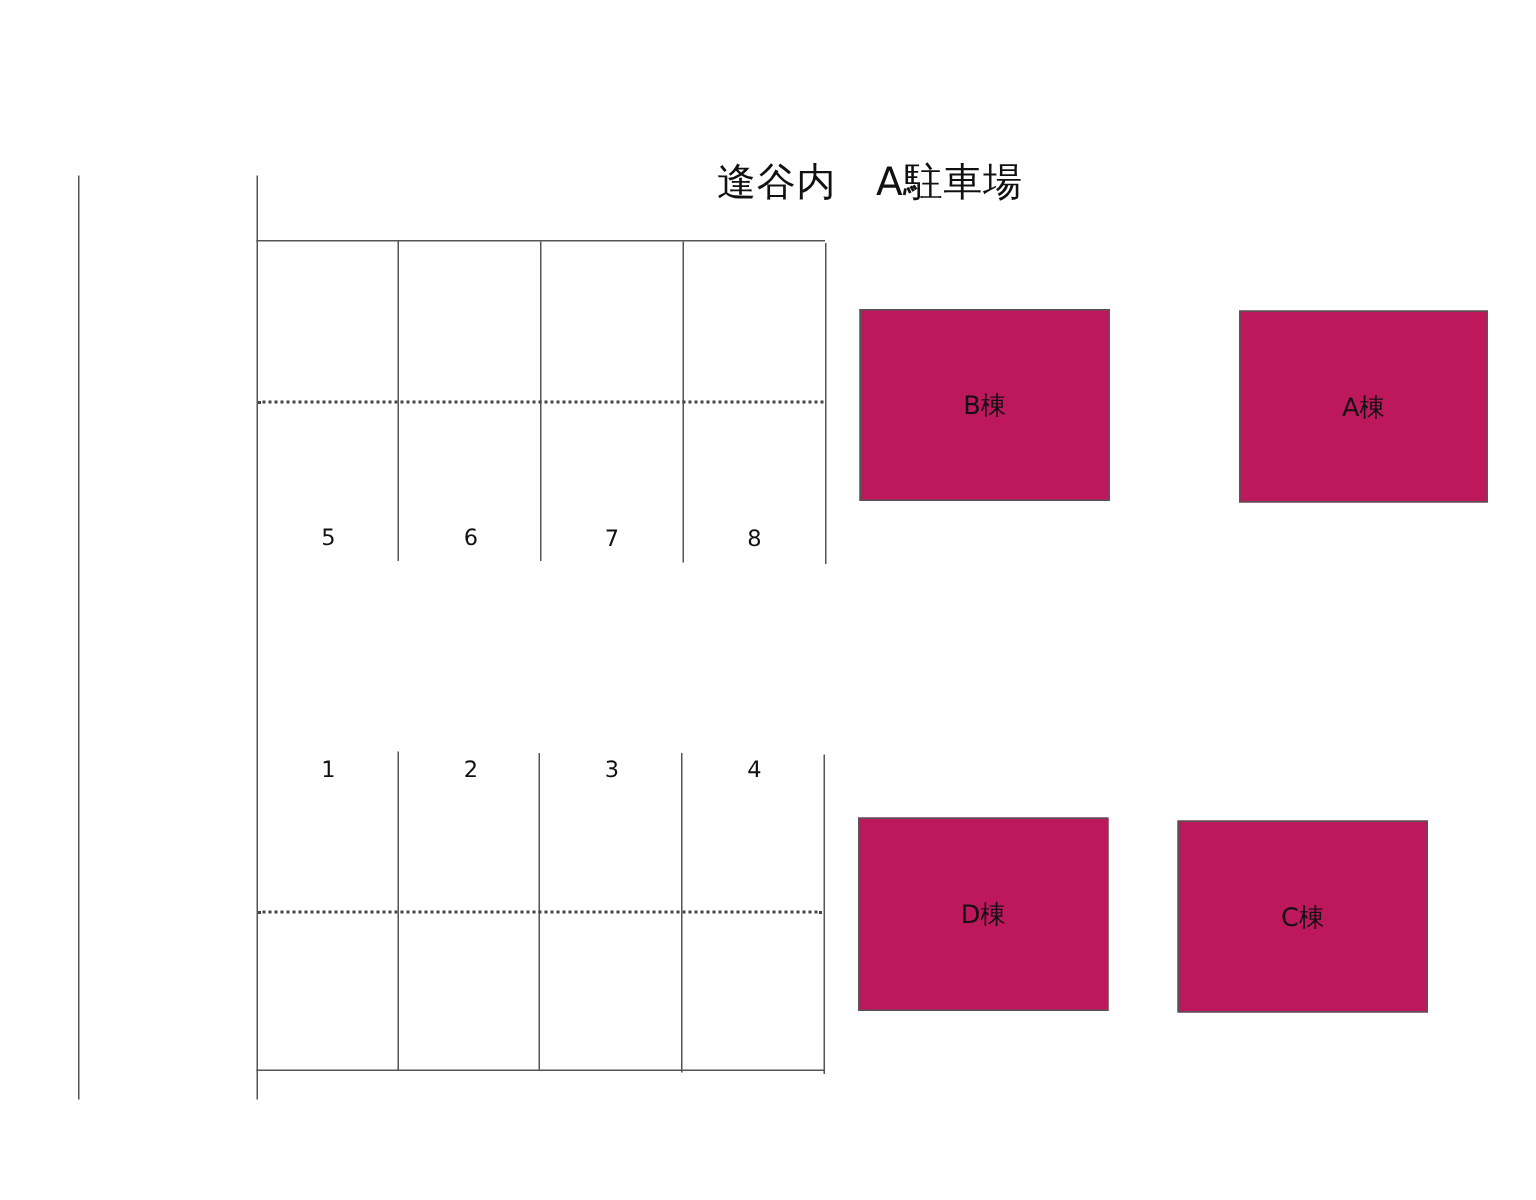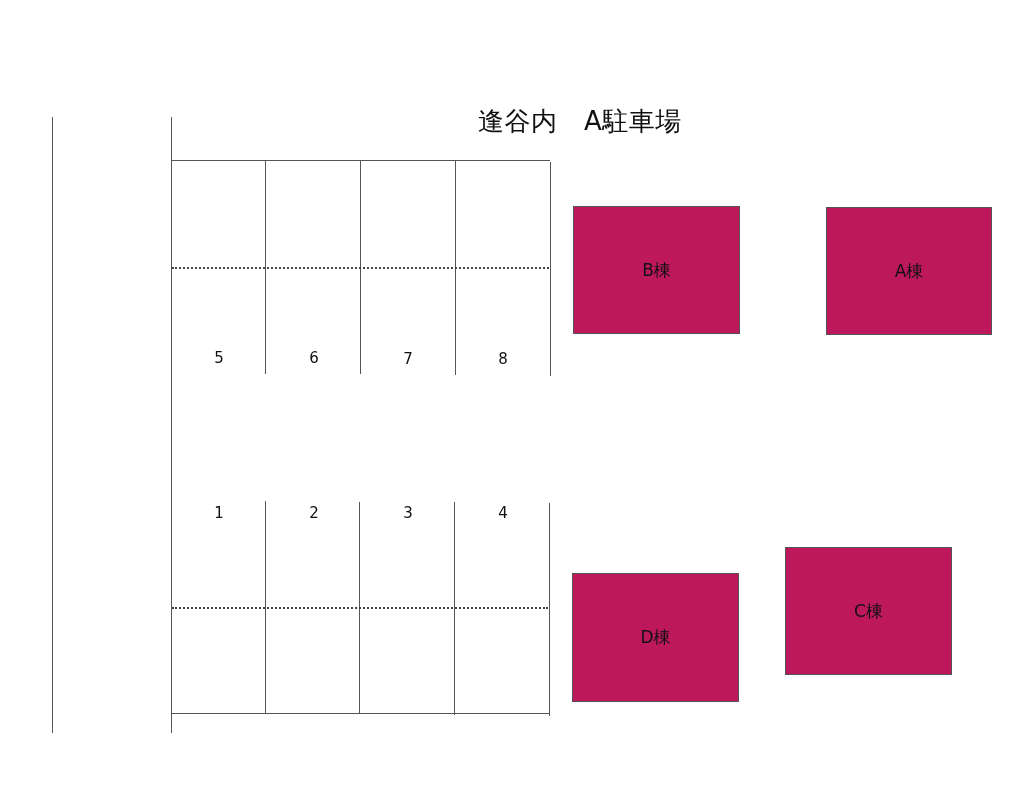--- a/index.html
+++ b/index.html
@@ -52,18 +52,18 @@
   <div class="num" style="left:361px; top:504px;">3</div>
   <div class="num" style="left:456px; top:504px;">4</div>
 </div>
 
 <div class="bldg" style="left:573px; top:206px; width:165px; height:126px;">
   <span>B棟</span>
 </div>
 <div class="bldg" style="left:786px; top:207px; width:164px; height:126px;margin-left:40px;">
   <span>A棟</span>
 </div>
-<div class="bldg" style="left:572px; top:545px; width:165px; height:127px;margin-top:28px;">
+<div class="bldg" style="left:572px; top:545px; width:165px; height:127px;">
   <span>D棟</span>
 </div>
 <div class="bldg" style="left:785px; top:547px; width:165px; height:126px;justify-content:center;">
   <span>C棟</span>
 </div>
 
 </body></html>

